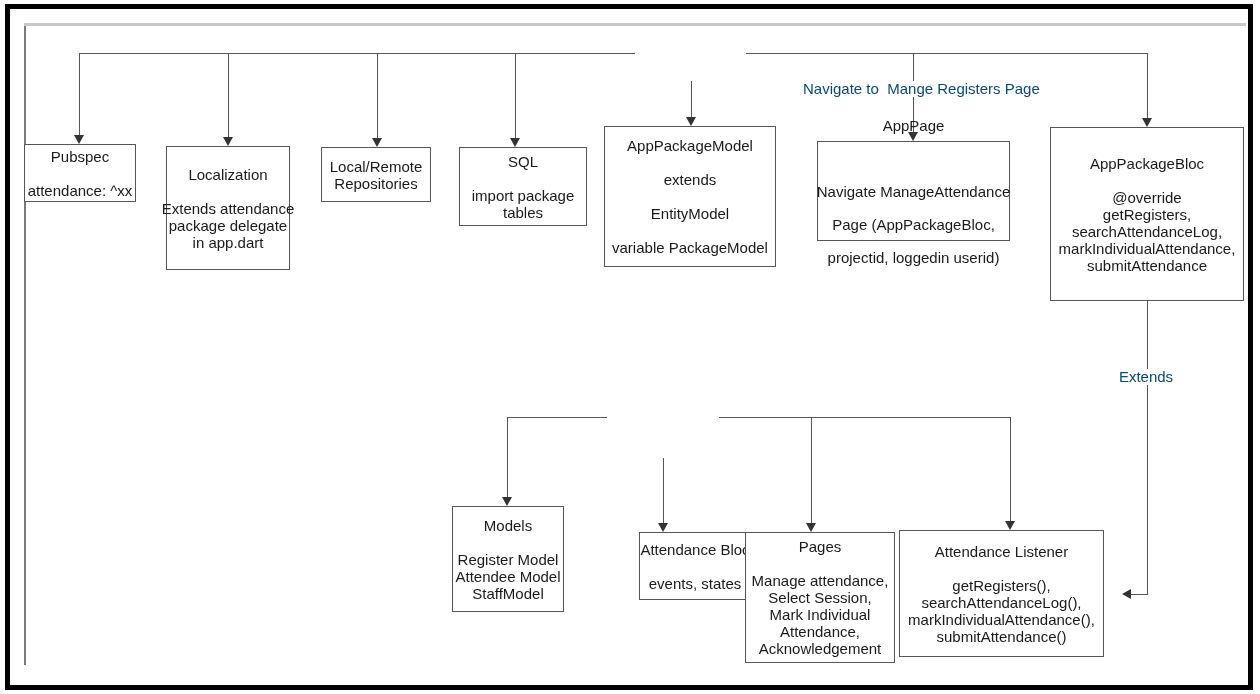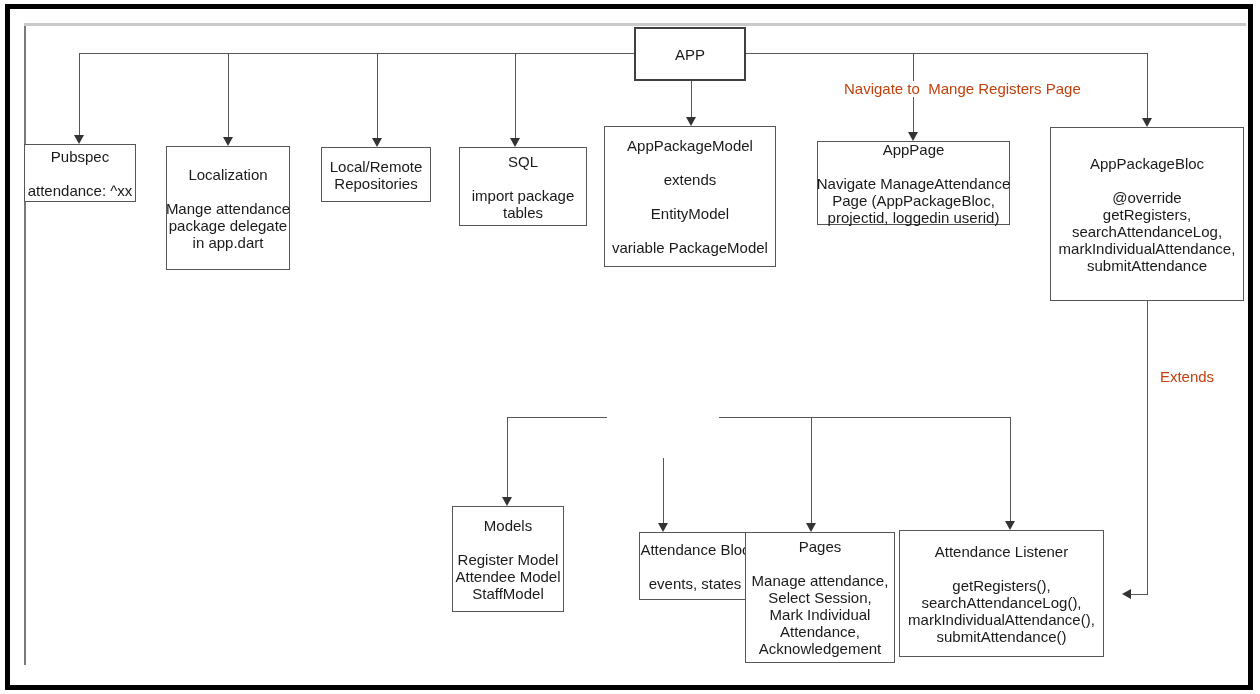--- a/index.html
+++ b/index.html
@@ -26,21 +26,21 @@
     border-left:5px solid transparent; border-right:5px solid transparent;
     border-top:9px solid #333;
   }
   .arrow-left {
     position:absolute; width:0; height:0; z-index:2;
     border-top:5px solid transparent; border-bottom:5px solid transparent;
     border-right:9px solid #333;
   }
   .edge-label {
     position:absolute; font-size:15px; line-height:16px; background:#fff;
-    z-index:4; white-space:pre; color:#c2410c;margin-left:41px;
+    z-index:4; white-space:pre; color:#0c4a6e;
   }
   .lbl-center { transform:translateX(-50%); padding:0 4px; }
 </style>
 </head>
 <body>
 
 <div id="canvas">
 
   <div class="outer-frame"></div>
 
@@ -86,34 +86,31 @@
   <div class="vline" style="left:811px; top:417px; height:106px;"></div>
   <div class="arrow-down" style="left:806px; top:523px;"></div>
 
   <div class="vline" style="left:1010px; top:417px; height:104px;"></div>
   <div class="arrow-down" style="left:1005px; top:521px;"></div>
 
   <div class="edge-label" style="left:803px; top:81px; width:232px; text-align:center;">Navigate to  Mange Registers Page</div>
 
   <div class="edge-label lbl-center" style="left:1146px; top:369px;">Extends</div>
 
-  <div class="box box-app" style="left:634px; top:27px; width:112px; height:54px;">
-      <div class="ln">APP</div>
-    </div>
 
   <div class="box" style="left:24px; top:144px; width:112px; height:58px;">
       <div class="ln">Pubspec</div>
       <div class="ln">&nbsp;</div>
       <div class="ln">attendance: ^xx</div>
     </div>
 
   <div class="box" style="left:166px; top:146px; width:124px; height:124px;">
       <div class="ln">Localization</div>
       <div class="ln">&nbsp;</div>
-      <div class="ln">Mange attendance</div>
+      <div class="ln">Extends attendance</div>
       <div class="ln">package delegate</div>
       <div class="ln">in app.dart</div>
     </div>
 
   <div class="box" style="left:321px; top:147px; width:110px; height:55px;">
       <div class="ln">Local/Remote</div>
       <div class="ln">Repositories</div>
     </div>
 
   <div class="box" style="left:459px; top:147px; width:128px; height:79px;">
@@ -126,21 +123,21 @@
   <div class="box" style="left:604px; top:126px; width:172px; height:141px;">
       <div class="ln">AppPackageModel</div>
       <div class="ln">&nbsp;</div>
       <div class="ln">extends</div>
       <div class="ln">&nbsp;</div>
       <div class="ln">EntityModel</div>
       <div class="ln">&nbsp;</div>
       <div class="ln">variable PackageModel</div>
     </div>
 
-  <div class="box" style="left:817px; top:141px; width:193px; height:84px;">
+  <div class="box" style="left:817px; top:141px; width:193px; height:100px;gap:16px;">
       <div class="ln">AppPage</div>
       <div class="ln">&nbsp;</div>
       <div class="ln">Navigate ManageAttendance</div>
       <div class="ln">Page (AppPackageBloc,</div>
       <div class="ln">projectid, loggedin userid)</div>
     </div>
 
   <div class="box" style="left:1050px; top:127px; width:194px; height:174px;">
       <div class="ln">AppPackageBloc</div>
       <div class="ln">&nbsp;</div>

